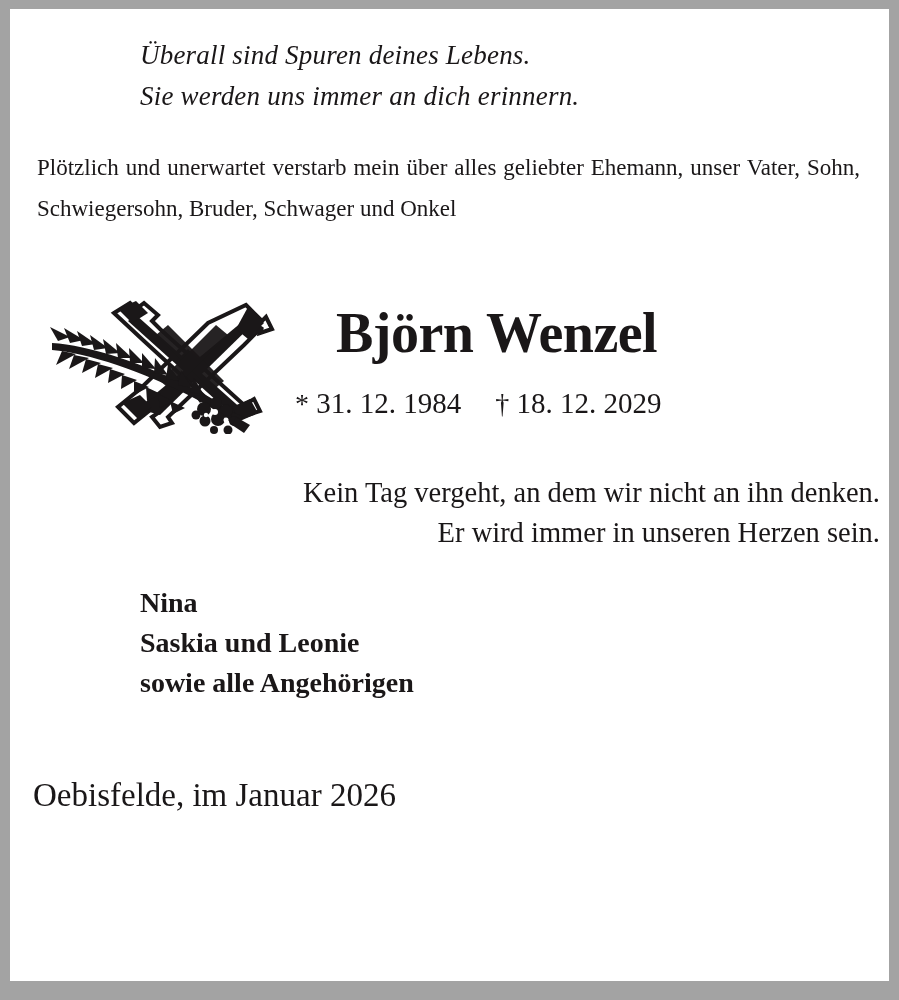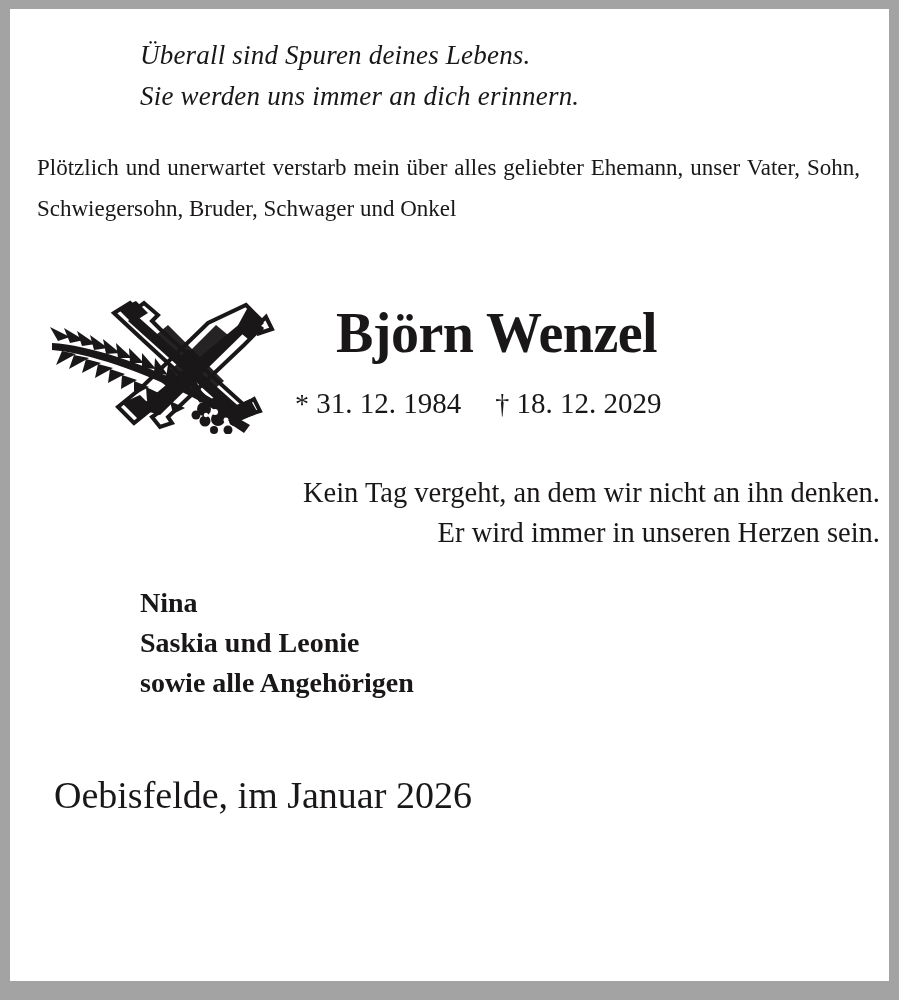--- a/index.html
+++ b/index.html
@@ -118,24 +118,24 @@
     font-family: "Liberation Serif", "DejaVu Serif", serif;
     font-weight: bold;
     font-size: 28px;
     line-height: 40px;
   }
   #survivors .sl { display: block; white-space: nowrap; }
 
   
   #placeline {
     position: absolute;
-    left: 44px;
+    left: 23px;
     top: 766px;
     font-family: "Liberation Serif", "DejaVu Serif", serif;
-    font-size: 38px;
+    font-size: 33px;
     line-height: 40px;
     white-space: nowrap;
   }
 
   
   #ceremony {
     position: absolute;
     left: 27px;
     top: 836px;
     width: 823px;

